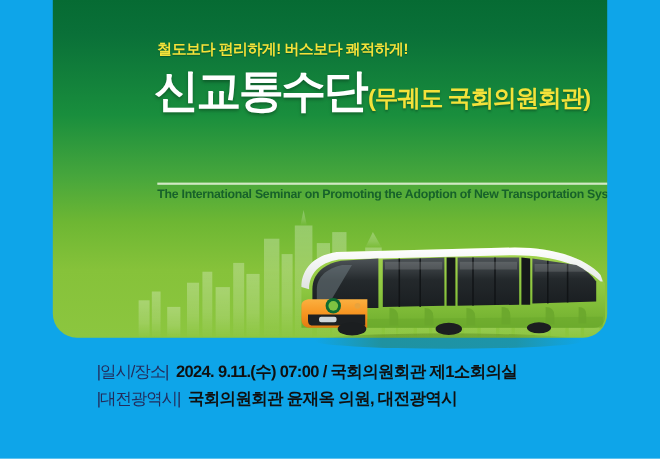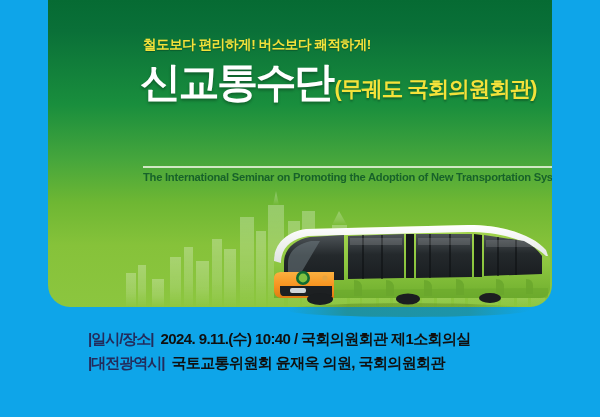--- a/index.html
+++ b/index.html
@@ -145,21 +145,21 @@
     width: 480px;
   }
   .info-row {
     white-space: nowrap;
     margin-bottom: 6px;
     line-height: 1.15;
   }
   .info-label {
     display: inline-block;
     font-size: 15px;
-    font-weight: bold;
+    font-weight: normal;
     letter-spacing: -1px;
     color: #232c5c;
   }
   .info-value {
     display: inline-block;
     font-size: 15px;
     font-weight: bold;
     letter-spacing: -0.6px;
     color: #101010;
     margin-left: 7px;
@@ -318,20 +318,20 @@
       <g>
         <ellipse cx="62" cy="83" rx="13" ry="6" fill="#1b1e20"></ellipse>
         <ellipse cx="150" cy="83" rx="12" ry="5.5" fill="#1b1e20"></ellipse>
         <ellipse cx="232" cy="82" rx="11" ry="5" fill="#1b1e20"></ellipse>
       </g>
     </svg>
   </div>
 
   <div class="info">
     <div class="info-row">
-      <span class="info-label">|일시/장소|</span><span class="info-value">2024. 9.11.(수) 10:40 / 국회의원회관 제1소회의실</span>
+      <span class="info-label">|일시/장소|</span><span class="info-value">2024. 9.11.(수) 07:00 / 국회의원회관 제1소회의실</span>
     </div>
     <div class="info-row">
-      <span class="info-label">|대전광역시|</span><span class="info-value">국토교통위원회 윤재옥 의원,  국회의원회관</span>
+      <span class="info-label">|대전광역시|</span><span class="info-value">국회의원회관 윤재옥 의원,  대전광역시</span>
     </div>
   </div>
 
 </div>
 
 </body></html>

